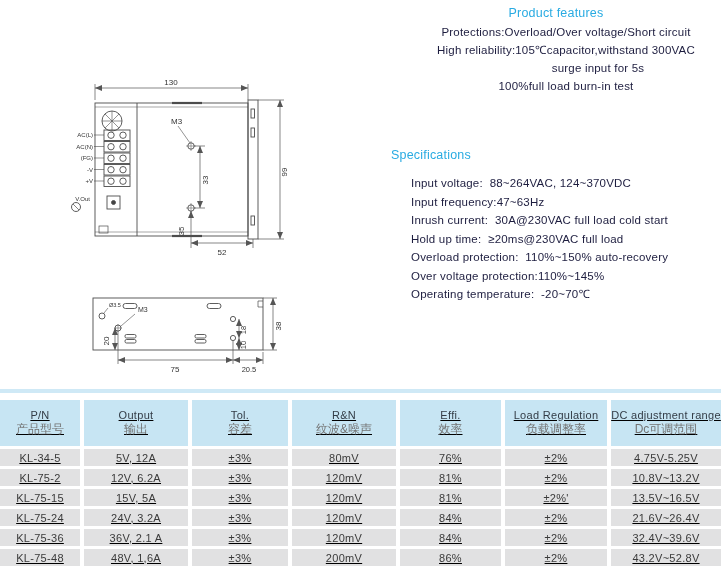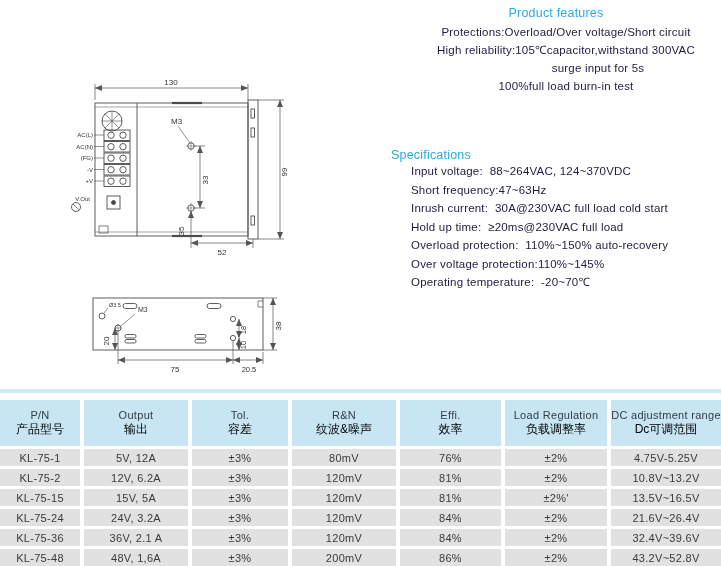--- a/index.html
+++ b/index.html
@@ -8,31 +8,31 @@
   
   .dwg{position:absolute;}
   .dwg text{font-family:"Liberation Sans",sans-serif;fill:#333;stroke:none;}
   
   .sec-title{font-size:12.5px;color:#29abe2;letter-spacing:.2px;}
   .features{position:absolute;left:393px;top:6px;width:326px;color:#1d1d3f;text-align:center;}
   .features .sec-title{margin-bottom:3px;}
   .tline{font-size:11.5px;line-height:18px;white-space:pre;letter-spacing:.2px;padding-left:20px;}
   [data-name="features-lines"] .tline:nth-child(3){padding-left:84px;}
   .specs{position:absolute;left:391px;top:148px;width:330px;color:#1d1d3f;}
-  .specs .sec-title{margin-bottom:0;}
+  .specs .sec-title{margin-bottom:12px;}
   .specs .tline{line-height:18.5px;}
   
   .band{position:absolute;left:0;top:389px;width:721px;height:4px;background:#cfe9f6;}
   .grid{position:absolute;left:0;top:400px;width:721px;display:grid;
         grid-template-columns:80px 104px 96px 104px 101px 102px 110px;
-        grid-template-rows:46px repeat(6,17px);column-gap:4px;row-gap:3px;}
+        grid-template-rows:46px repeat(6,17px);column-gap:4px;row-gap:3px;text-decoration:underline;}
   .hcell{background:#c7e5f3;display:flex;flex-direction:column;align-items:center;
          justify-content:center;line-height:1.25;}
   .hen{font-size:11px;color:#333c46;letter-spacing:.3px;white-space:nowrap;}
-  .hcn{font-size:12px;color:#000000;white-space:nowrap;}
+  .hcn{font-size:12px;color:#737373;white-space:nowrap;}
   .cell{background:#e1e1e2;display:flex;align-items:center;justify-content:center;
         font-size:11px;color:#3a3a3a;letter-spacing:.3px;}
 </style>
 </head>
 <body>
 
 <div class="page" data-name="datasheet-page">
 
   <svg class="dwg" style="left:60px;top:76px" width="280" height="192" viewBox="0 0 280 192" data-name="top-view-drawing">
     <defs>
@@ -183,21 +183,21 @@
         <div class="tline" data-name="feature-line">High reliability:105℃capacitor,withstand 300VAC</div>
         <div class="tline" data-name="feature-line">surge input for 5s</div>
         <div class="tline" data-name="feature-line">100%full load burn-in test</div>
       </div>
   </div>
 
   <div class="specs" data-name="specifications-section">
     <div class="sec-title" data-name="specifications-title">Specifications</div>
     <div data-name="spec-lines">
         <div class="tline" data-name="spec-line">Input voltage:  88~264VAC, 124~370VDC</div>
-        <div class="tline" data-name="spec-line">Short frequency:47~63Hz</div>
+        <div class="tline" data-name="spec-line">Input frequency:47~63Hz</div>
         <div class="tline" data-name="spec-line">Inrush current:  30A@230VAC full load cold start</div>
         <div class="tline" data-name="spec-line">Hold up time:  ≥20ms@230VAC full load</div>
         <div class="tline" data-name="spec-line">Overload protection:  110%~150% auto-recovery</div>
         <div class="tline" data-name="spec-line">Over voltage protection:110%~145%</div>
         <div class="tline" data-name="spec-line">Operating temperature:  -20~70℃</div>
       </div>
   </div>
 
   <div class="band" data-name="table-top-rule"></div>
   <div class="grid" data-name="spec-table">
@@ -222,21 +222,21 @@
         <div class="hcn" data-name="table-header-cn">效率</div>
       </div>
       <div class="hcell" data-name="table-header-cell">
         <div class="hen" data-name="table-header-en">Load Regulation</div>
         <div class="hcn" data-name="table-header-cn">负载调整率</div>
       </div>
       <div class="hcell" data-name="table-header-cell">
         <div class="hen" data-name="table-header-en">DC adjustment range</div>
         <div class="hcn" data-name="table-header-cn">Dc可调范围</div>
       </div>
-      <div class="cell" data-name="table-cell">KL-75-1</div>
+      <div class="cell" data-name="table-cell">KL-34-5</div>
       <div class="cell" data-name="table-cell">5V, 12A</div>
       <div class="cell" data-name="table-cell">±3%</div>
       <div class="cell" data-name="table-cell">80mV</div>
       <div class="cell" data-name="table-cell">76%</div>
       <div class="cell" data-name="table-cell">±2%</div>
       <div class="cell" data-name="table-cell">4.75V-5.25V</div>
       <div class="cell" data-name="table-cell">KL-75-2</div>
       <div class="cell" data-name="table-cell">12V, 6.2A</div>
       <div class="cell" data-name="table-cell">±3%</div>
       <div class="cell" data-name="table-cell">120mV</div>

